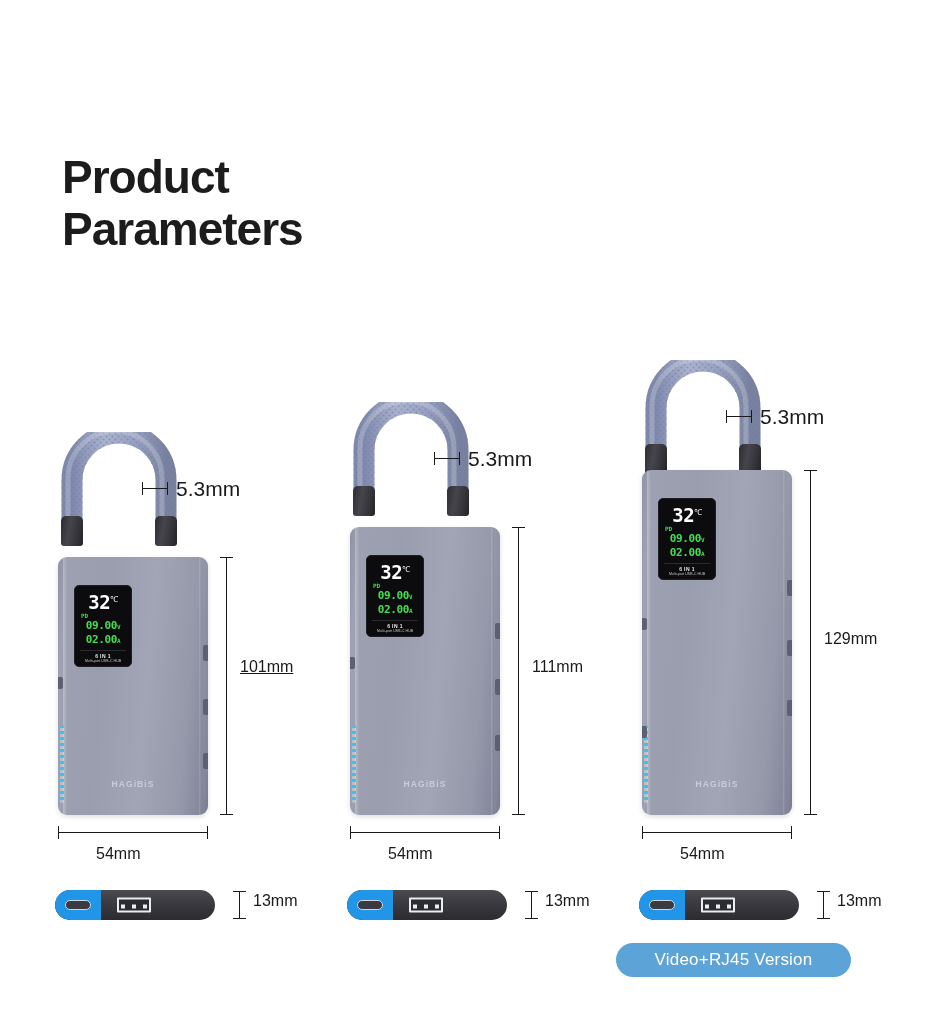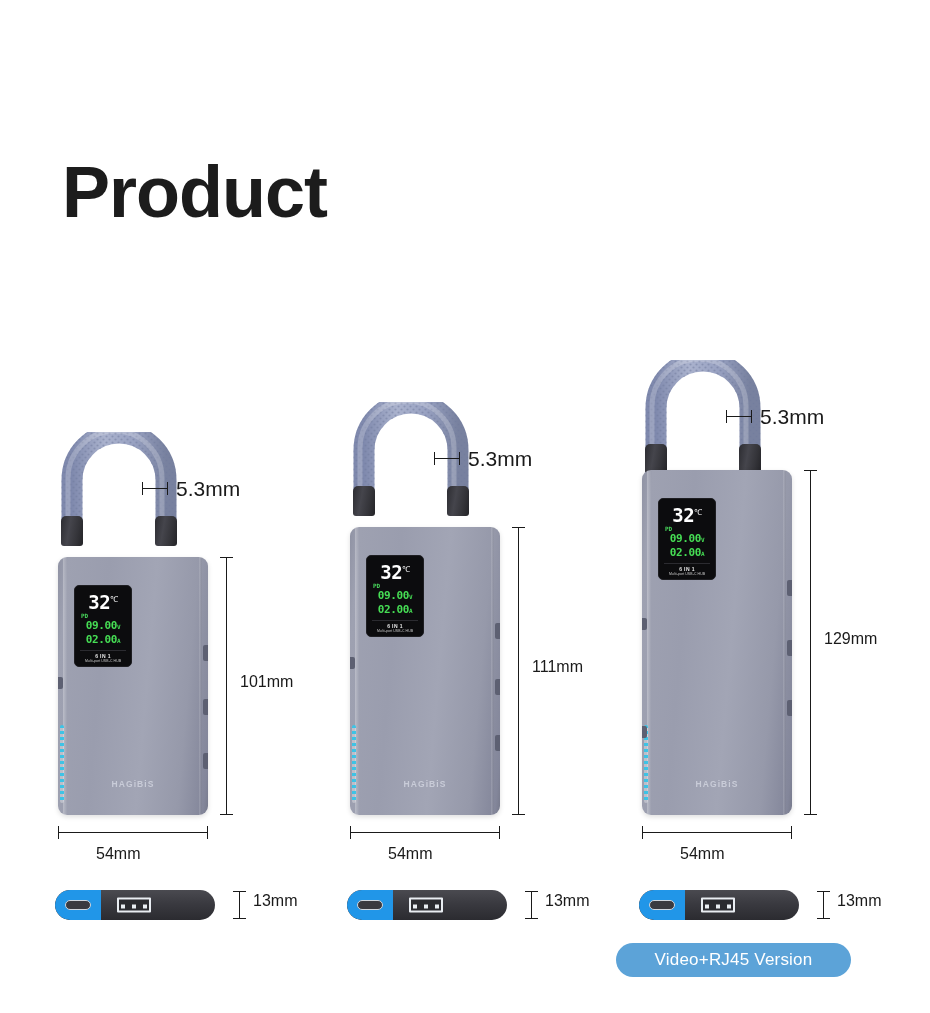--- a/index.html
+++ b/index.html
@@ -9,21 +9,21 @@
     font-family: "Liberation Sans", sans-serif;
     position: relative;
     overflow: hidden;
     color: #1a1a1a;
   }
 
   
   .page-title {
     position: absolute;
     left: 62px; top: 152px;
-    font-size: 72px;
+    font-size: 46px;
     font-weight: bold;
     line-height: 1.12;
     letter-spacing: -1px;
     color: #1c1c1c;
     width: 520px;
   }
   .page-title .t-line { display: block; }
 
   
   .columns {
@@ -344,20 +344,21 @@
     align-items: center;
     justify-content: center;
     letter-spacing: 0.2px;
   }
 </style>
 </head>
 <body>
 
 <h1 class="page-title">
   <span class="t-line">Product</span>
+  <span class="t-line">Parameters</span>
 </h1>
 
 <div class="columns">
 
   <div class="product-col col-0">
     <div class="stage">
 
       <div class="cable-wrap" style="top:72px; height:110px;">
         <div class="cable-arc">
           <svg width="118" height="92" viewBox="0 0 118 92">
@@ -412,21 +413,21 @@
           </div>
           <div class="lcd-div"></div>
           <div class="lcd-sub1">6 IN 1</div>
           <div class="lcd-sub2">Multi-port USB-C HUB</div>
         </div>
 
         <div class="brand">HAGiBiS</div>
       </div>
 
       <div class="dim-v" style="left:218px; top:197px; height:258px;"></div>
-      <div class="dim-label" style="left:232px; top:313px;">101mm</div>
+      <div class="dim-label" style="left:232px; top:298px;text-decoration:underline;">101mm</div>
     </div>
 
     <div class="dim-h" style="left:50px; top:472px; width:150px;"></div>
     <div class="dim-label" style="left:88px; top:485px; position:absolute;">54mm</div>
 
     <div class="sideview-row" style="left:47px; top:530px; width:250px;">
       <div class="sideview" style="width:160px;">
         <div class="usbc-zone">
           <div class="usbc-port"></div>
         </div>

